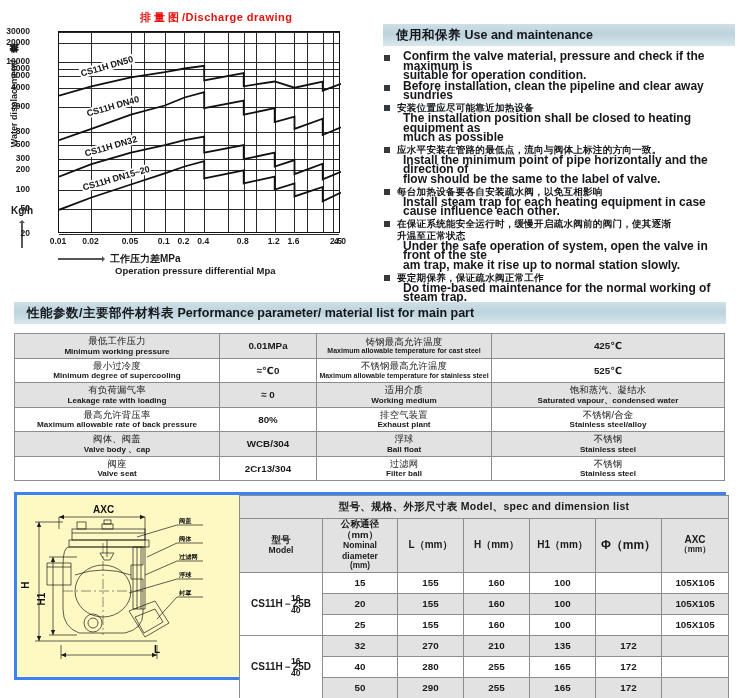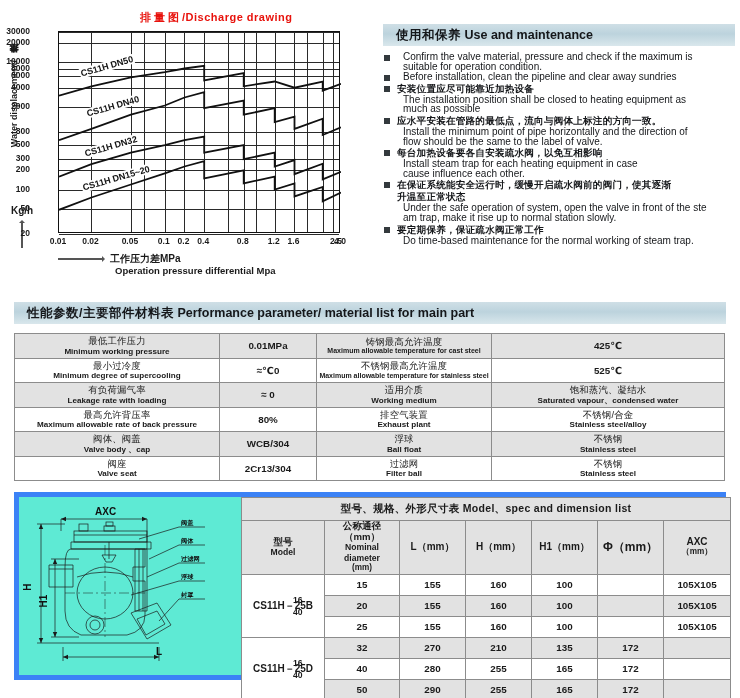--- a/index.html
+++ b/index.html
@@ -64,21 +64,21 @@
     height:22px;display:flex;align-items:center;padding-left:13px;box-sizing:border-box;
   }
   .section-bar .txt{font-size:12.5px;font-weight:bold;color:#15171a;white-space:nowrap;}
   .section-bar .txt .cn{letter-spacing:.5px;}
   .um-list{margin-top:6px;}
   .um-item{position:relative;padding-left:14px;margin-bottom:1px;}
   .um-bullet{
     position:absolute;left:1px;top:3px;width:6px;height:6px;background:#33393d;
   }
   .um-cn{font-size:9.6px;font-weight:bold;line-height:12px;color:#15171a;letter-spacing:.2px;}
-  .um-en{font-size:10px;font-weight:normal;line-height:9.6px;color:#15171a;padding-left:6px;}
+  .um-en{font-size:12px;font-weight:bold;line-height:9.6px;color:#15171a;padding-left:6px;}
 
   
   .perf-block{position:absolute;left:14px;top:302px;width:712px;}
   .perf-bar{width:712px;}
   .perf-table{
     margin-top:9px;border-collapse:collapse;width:710px;
     table-layout:fixed;
   }
   .perf-table td{
     border:1px solid #8c8c8c;
@@ -87,21 +87,21 @@
   }
   .perf-table tr:nth-child(odd) td{background:#e2e2e2;}
   .perf-table tr:nth-child(even) td{background:#ffffff;}
   .cellcn{font-size:9.4px;font-weight:normal;line-height:10.5px;letter-spacing:.2px;}
   .cellen{font-size:8.1px;font-weight:bold;line-height:9px;}
   .cellval{font-size:9.8px;font-weight:bold;line-height:11px;}
   .small-en{font-size:7px;font-weight:bold;line-height:8px;}
 
   
   .dim-block{position:absolute;left:14px;top:492px;width:712px;height:190px;}
-  .dim-outer{position:relative;width:712px;height:188px;border:5px solid #3b82f6;box-sizing:border-box;background:#5eead4;}
+  .dim-outer{position:relative;width:712px;height:188px;border:3px solid #3b82f6;box-sizing:border-box;background:#fef9c3;}
   .diagram{position:absolute;left:0;top:0;width:222px;height:186px;overflow:hidden;}
   .dim-table-wrap{position:absolute;left:222px;top:0;right:0;bottom:0;}
   .dim-table{border-collapse:collapse;width:489px;table-layout:fixed;}
   .dim-table td,.dim-table th{
     border:1px solid #8c8c8c;text-align:center;vertical-align:middle;
     font-weight:bold;padding:0 2px;
   }
   .dim-head-title{background:#e2e2e2;height:22px;font-size:10.5px;letter-spacing:.3px;}
   .dim-colhead{background:#e2e2e2;height:36px;font-size:9.6px;line-height:10.5px;}
   .dim-colhead .en{font-size:8.6px;font-weight:bold;}

